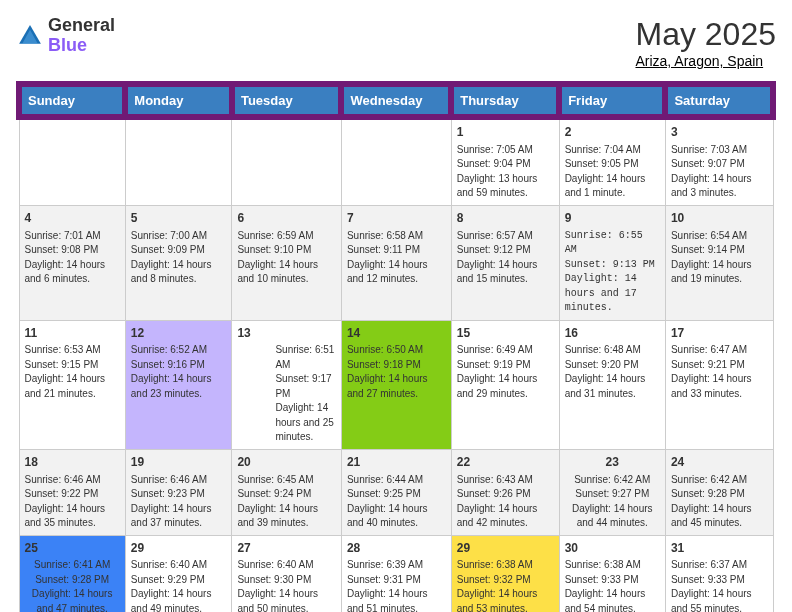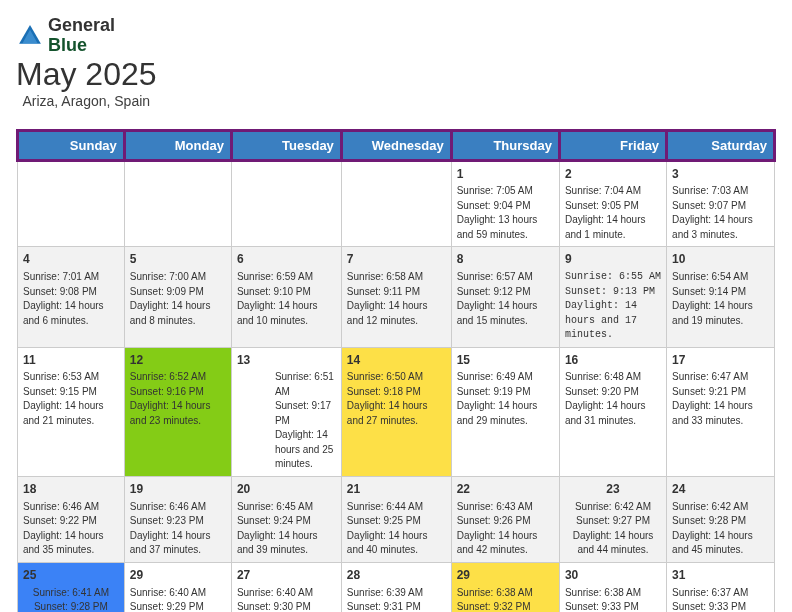--- a/index.html
+++ b/index.html
@@ -7,64 +7,64 @@
       font-family: Arial, sans-serif;
       background: #fff;
       width: 792px;
       min-height: 612px;
       padding: 16px;
     }
     .header {
       display: flex;
       justify-content: space-between;
       align-items: flex-start;
-      margin-bottom: 20px;
-      flex-direction: column;
+      margin-bottom: 12px;
     }
     .logo {
       display: flex;
       align-items: center;
       gap: 4px;
     }
     .logo-text {
       font-size: 18px;
       font-weight: bold;
       line-height: 1.1;
     }
     .logo-general { color: #333; }
-    .logo-blue { color: #14532d; }
+    .logo-blue { color: #8b5cf6; }
     .logo-icon {
       width: 28px;
       height: 28px;
     }
     .title-block {
-      text-align: center;
+      text-align: left;
     }
     .month-title {
       font-size: 32px;
       font-weight: normal;
       color: #333;
     }
     .location {
       font-size: 14px;
-      color: #404040;
+      color: #000000;
+      text-decoration: underline;
     }
     .calendar {
       width: 100%;
       border-collapse: collapse;
       border: 1px solid #ccc;
     }
     .calendar th {
       background: #3a7fc1;
       color: #fff;
-      text-align: right;
+      text-align: left;
       padding: 6px 6px;
       font-size: 13px;
       font-weight: bold;
-      border: 3px solid #701a75;
+      border: 6px solid #701a75;
     }
     .calendar td {
       vertical-align: top;
       border: 1px solid #ccc;
       padding: 4px 5px;
       width: 113px;
       min-height: 80px;
       background: #fff;
       font-size: 10.5px;
       color: #333;
@@ -195,33 +195,33 @@
 Daylight: 14 hours and 19 minutes.</div>
         </td>
       </tr>
       <tr>
         <td style="background: rgb(255, 255, 255);">
           <span class="day-num">11</span>
           <div class="day-info" style="white-space: pre-line;">Sunrise: 6:53 AM
 Sunset: 9:15 PM
 Daylight: 14 hours and 21 minutes.</div>
         </td>
-        <td style="background: #84cc16;">
+        <td style="background: #c4b5fd;">
           <span class="day-num">12</span>
           <div class="day-info" style="white-space: pre-line;">Sunrise: 6:52 AM
 Sunset: 9:16 PM
 Daylight: 14 hours and 23 minutes.</div>
         </td>
         <td style="background: rgb(255, 255, 255);">
           <span class="day-num">13</span>
           <div class="day-info" style="white-space: pre-line; margin-left: 38px;">Sunrise: 6:51 AM
 Sunset: 9:17 PM
 Daylight: 14 hours and 25 minutes.</div>
         </td>
-        <td style="background: #fde047;">
+        <td style="background: #84cc16;">
           <span class="day-num">14</span>
           <div class="day-info" style="white-space: pre-line;">Sunrise: 6:50 AM
 Sunset: 9:18 PM
 Daylight: 14 hours and 27 minutes.</div>
         </td>
         <td style="background: rgb(255, 255, 255);">
           <span class="day-num">15</span>
           <div class="day-info" style="white-space: pre-line;">Sunrise: 6:49 AM
 Sunset: 9:19 PM
 Daylight: 14 hours and 29 minutes.</div>

